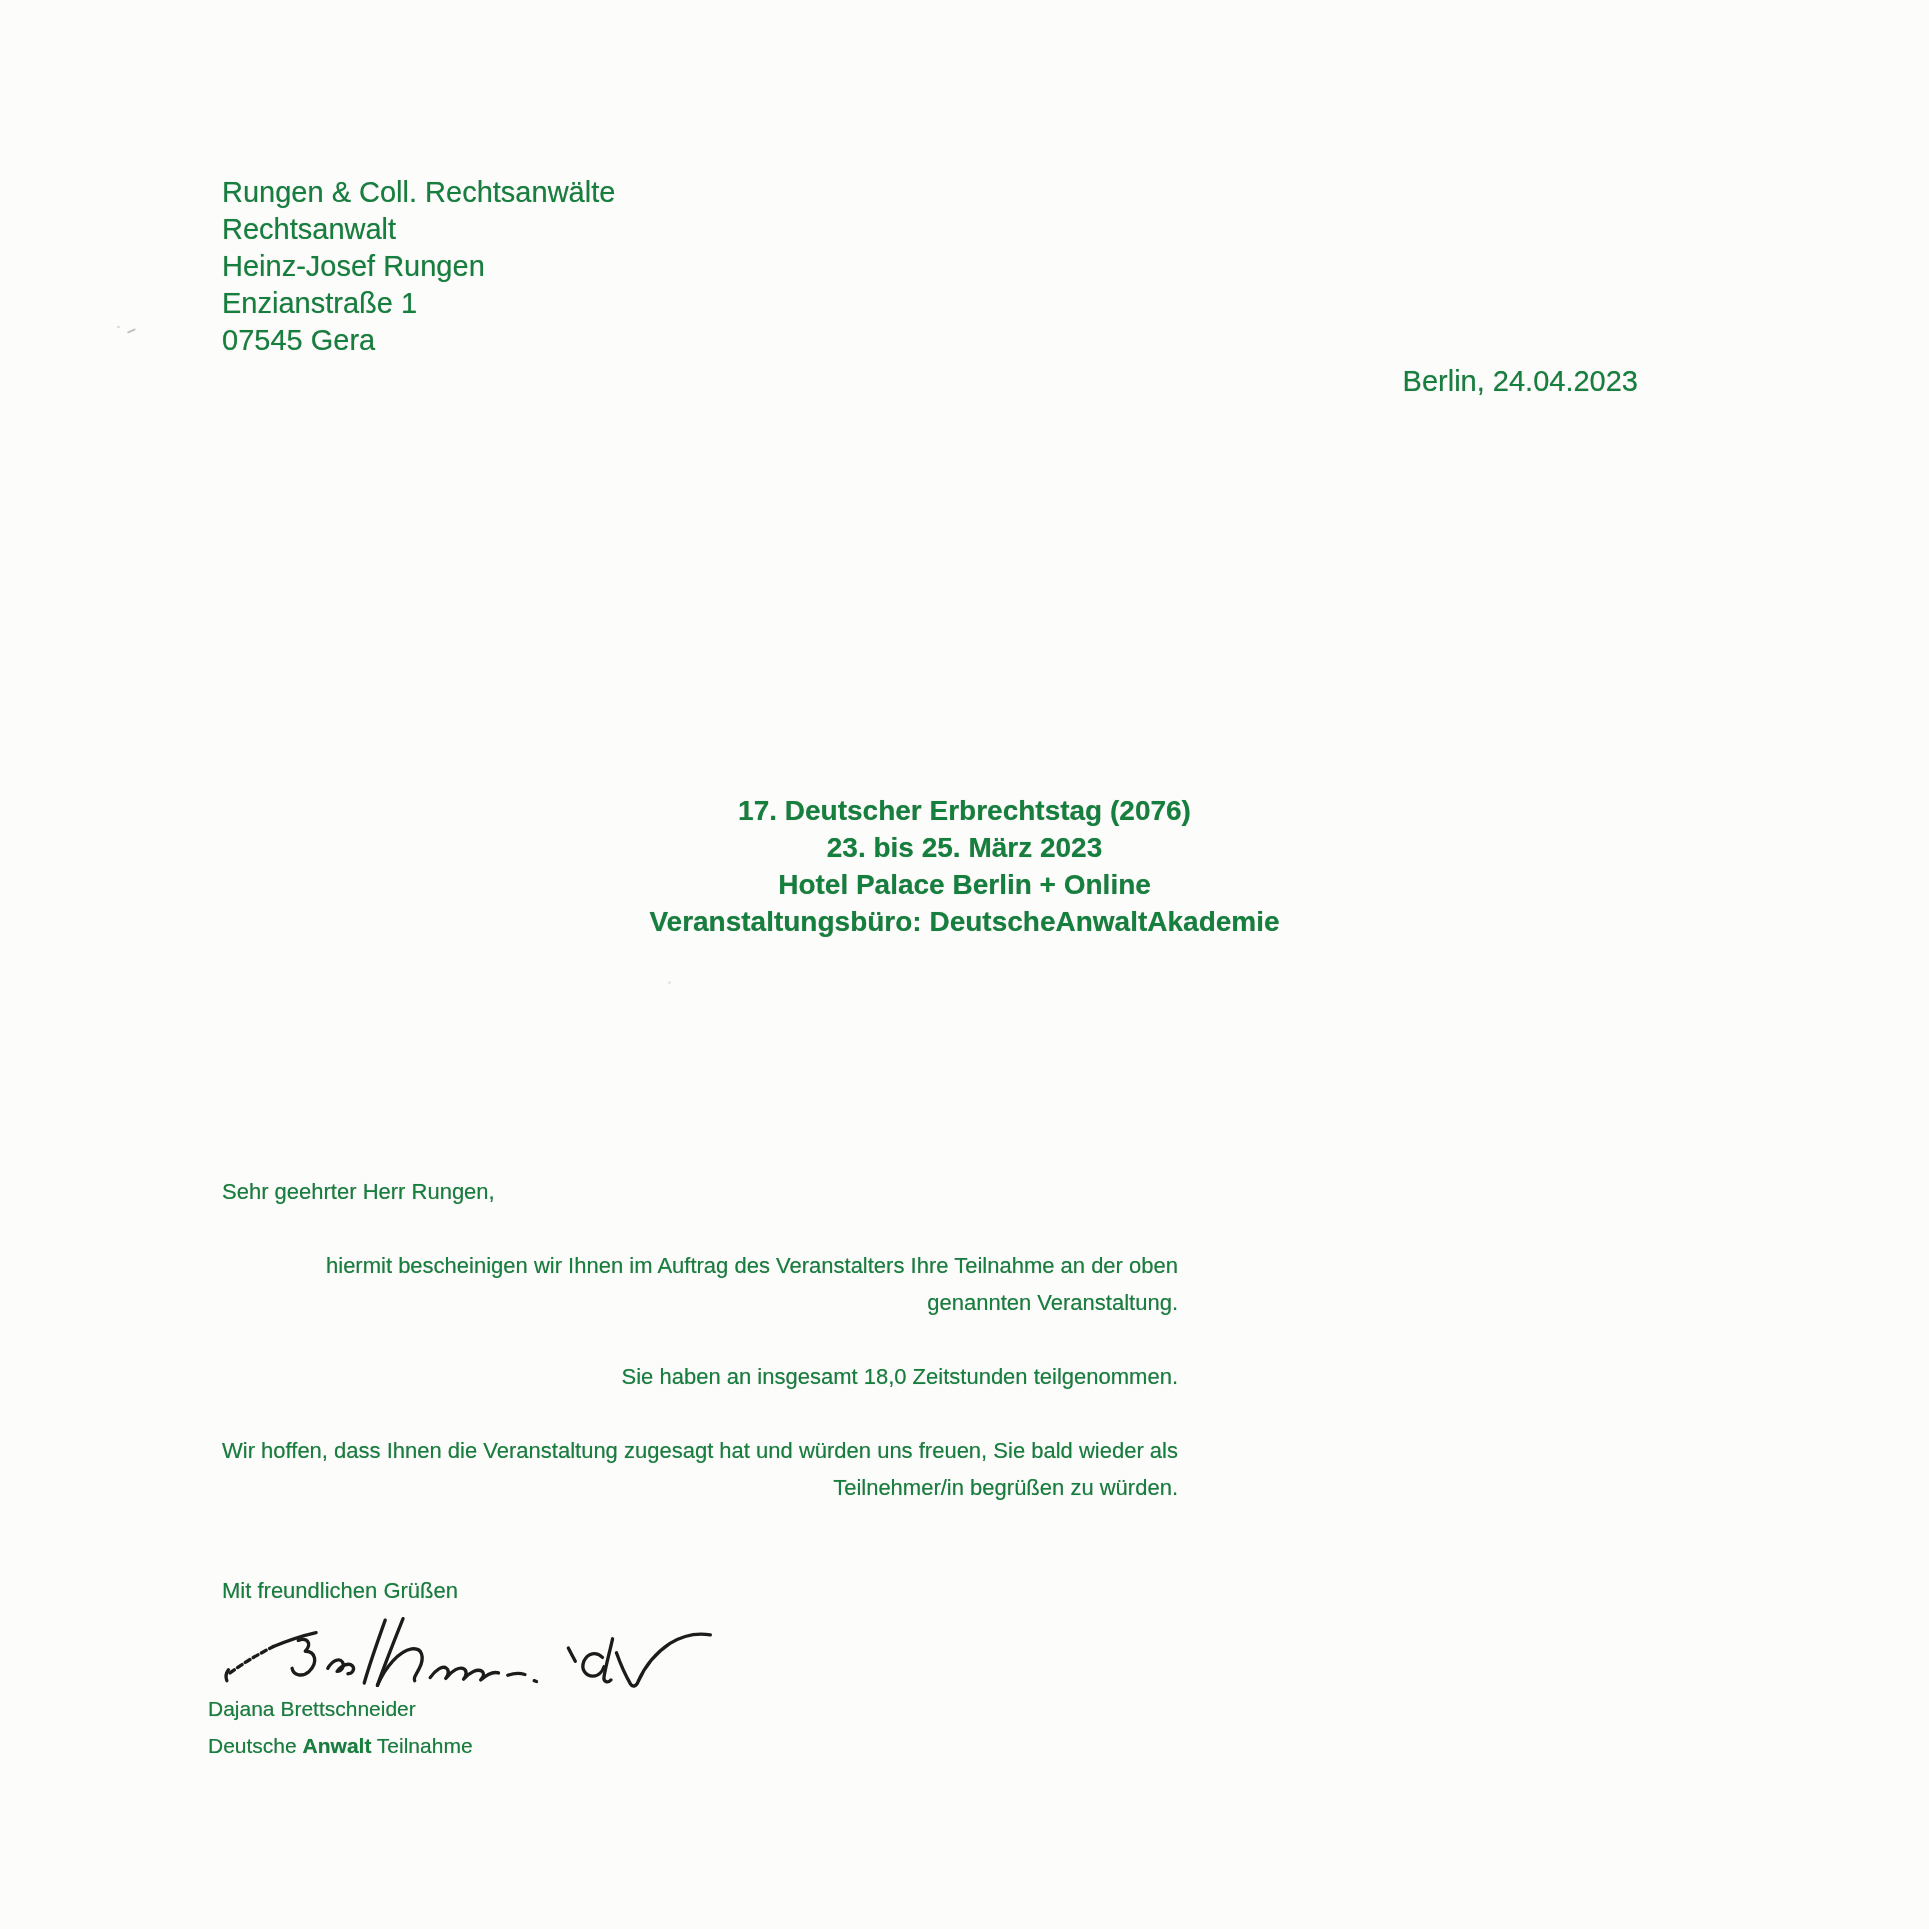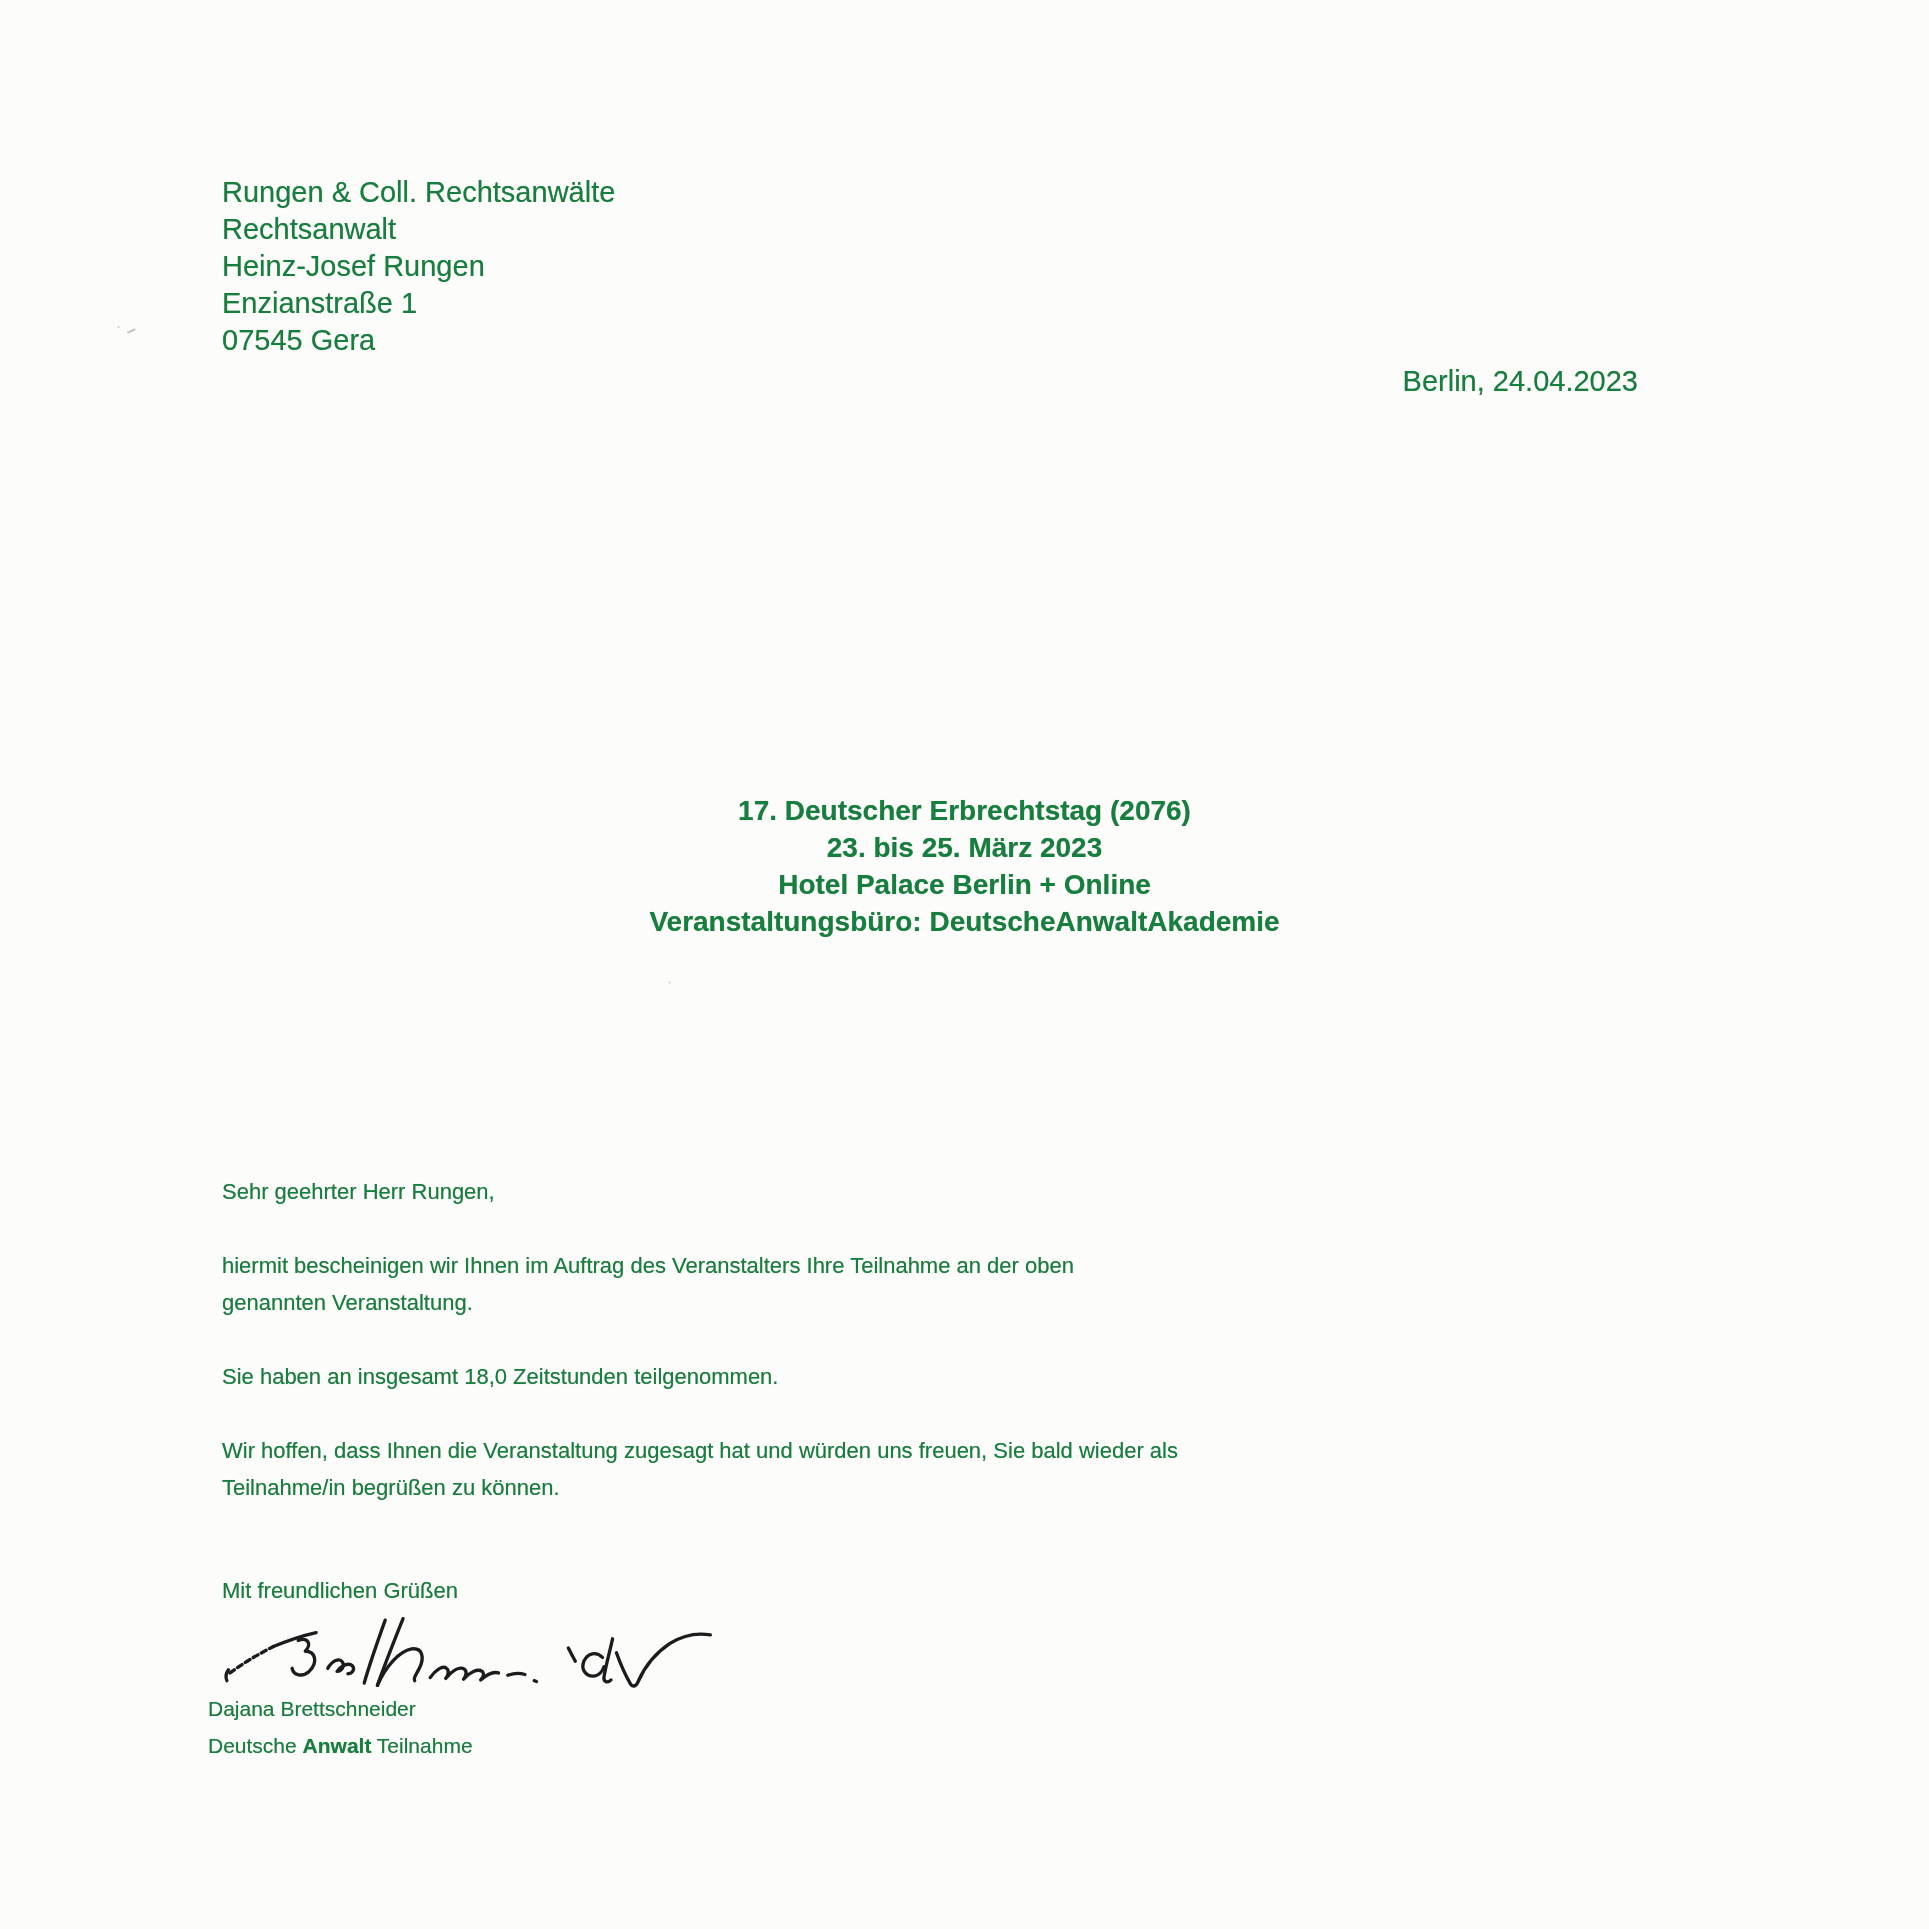--- a/index.html
+++ b/index.html
@@ -65,21 +65,21 @@
   }
 
   .body-block {
     position: absolute;
     left: 222px;
     top: 1173px;
     font-size: 22px;
     line-height: 37px;
   }
   .body-block .line { white-space: nowrap; }
-  .para { margin-top: 37px; }
+  .para { margin-top: 37px; text-align: right; }
   .closing { margin-top: 66px; }
 
   .signature-wrap {
     position: absolute;
     left: 212px;
     top: 1600px;
     width: 514px;
     height: 97px;
   }
   .signature-wrap svg { display: block; width: 100%; height: 100%; }
@@ -141,21 +141,21 @@
       <div class="line">hiermit bescheinigen wir Ihnen im Auftrag des Veranstalters Ihre Teilnahme an der oben</div>
       <div class="line">genannten Veranstaltung.</div>
     </div>
 
     <div class="para">
       <div class="line">Sie haben an insgesamt 18,0 Zeitstunden teilgenommen.</div>
     </div>
 
     <div class="para">
       <div class="line">Wir hoffen, dass Ihnen die Veranstaltung zugesagt hat und würden uns freuen, Sie bald wieder als</div>
-      <div class="line">Teilnahme/in begrüßen zu können.</div>
+      <div class="line">Teilnehmer/in begrüßen zu würden.</div>
     </div>
 
     <div class="line closing">Mit freundlichen Grüßen</div>
   </div>
 
   <div class="signature-wrap">
     <svg viewBox="0 0 660 125" xmlns="http://www.w3.org/2000/svg" aria-hidden="true">
 
       <path class="sig-stroke" d="M 18 104 C 16 99, 17 94, 20 90"></path>
       <path class="sig-stroke" stroke-dasharray="7 5" d="M 22 94 C 38 82, 58 70, 78 60"></path>

